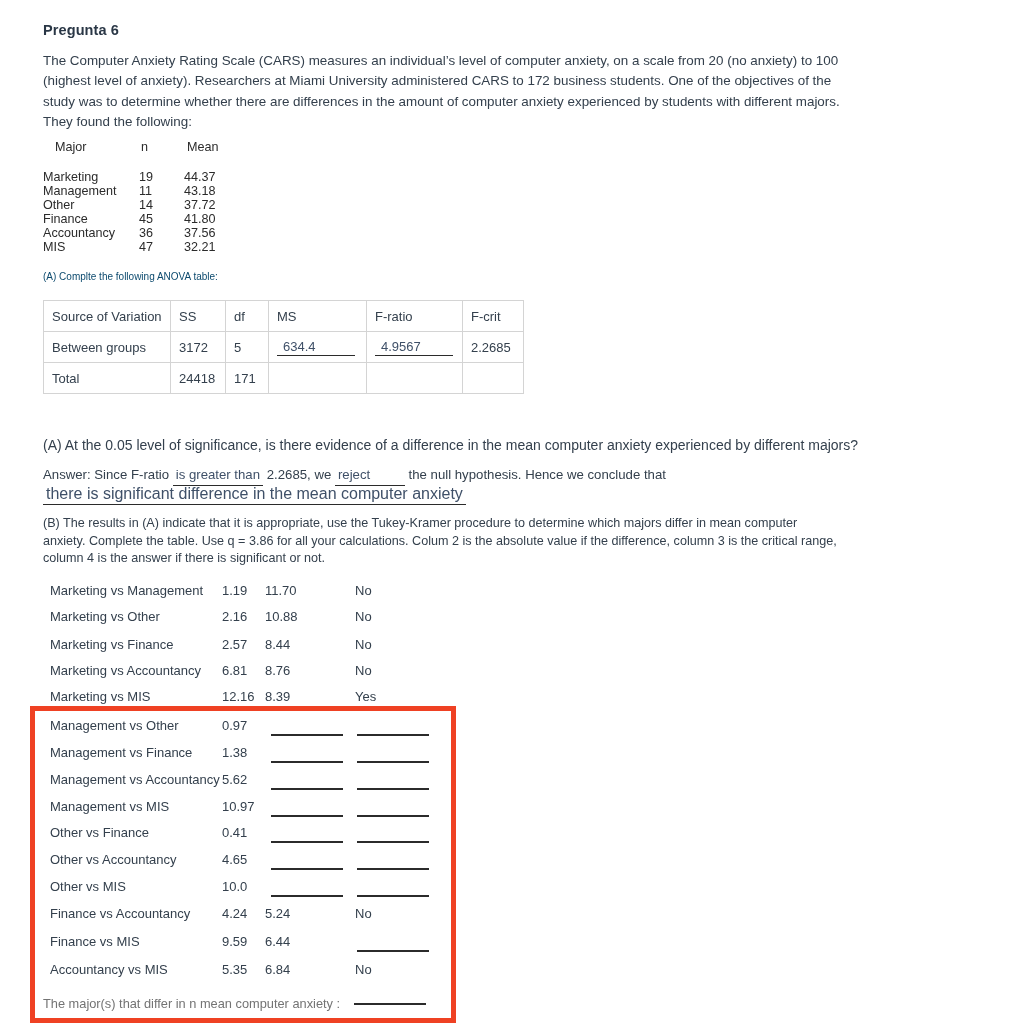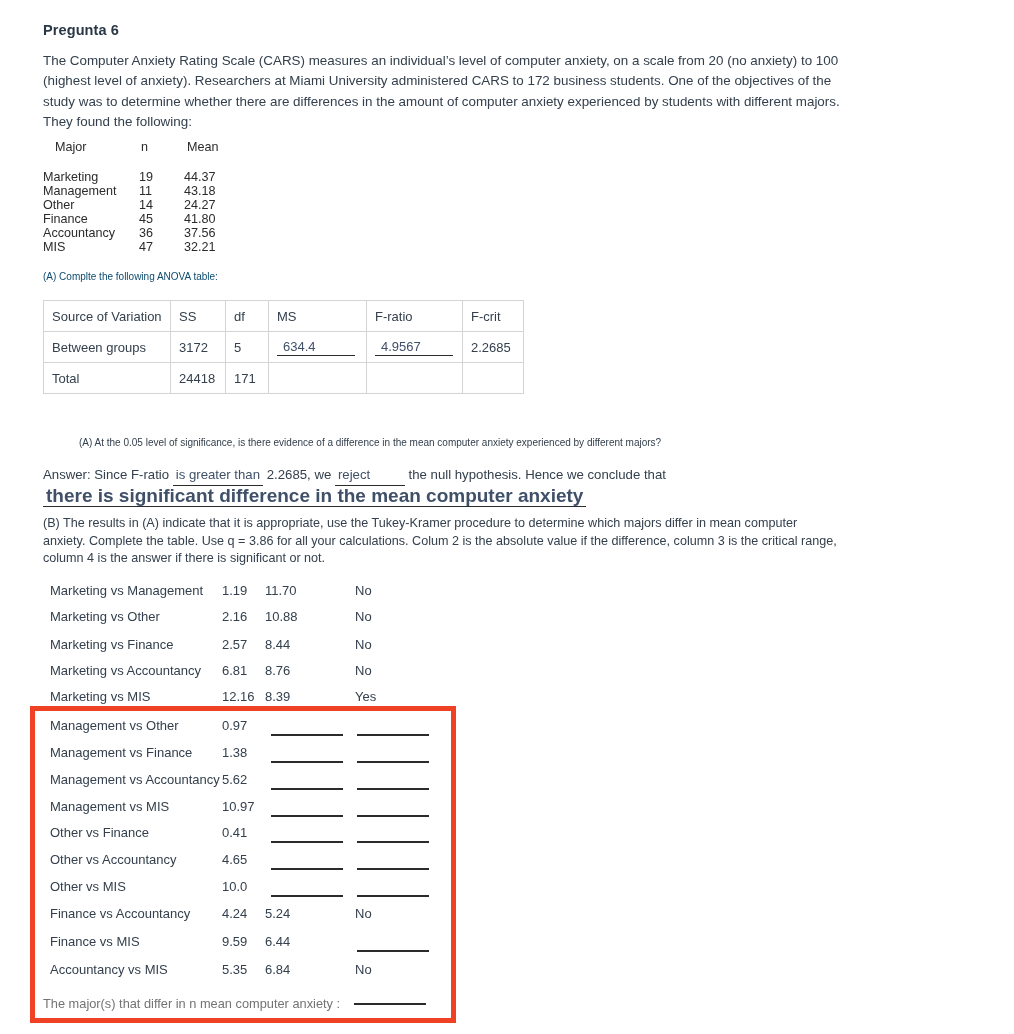--- a/index.html
+++ b/index.html
@@ -94,38 +94,36 @@
     display: inline-block;
     min-width: 70px;
     line-height: 15px;
   }
   .fill.w85 { min-width: 78px; }
 
   
   .qa-line {
     position: absolute;
     left: 43px; top: 437px;
-    font-size: 10px;
-    color: #34404d;
-    white-space: nowrap;
-    margin-left: 36px;
+    font-size: 14px;
+    color: #34404d;
+    white-space: nowrap;
   }
   .answer-line {
     position: absolute;
     left: 43px; top: 467px;
     font-size: 13.2px;
     color: #34404d;
     white-space: nowrap;
   }
   .answer-line2 {
     position: absolute;
     left: 43px; top: 485px;
-    font-size: 19px;
-    white-space: nowrap;
-    font-weight: bold;
+    font-size: 16px;
+    white-space: nowrap;
   }
   .ans-fill {
     color: #3f5068;
     border-bottom: 1.6px solid #2b2b2b;
     padding: 0 3px 2px 3px;
     display: inline-block;
     line-height: 16px;
   }
   .ans-fill.reject { min-width: 64px; }
   .ans-fill.concl  { min-width: 360px; }
@@ -218,21 +216,21 @@
       <span class="c3">44.37</span>
     </div>
     <div class="major-row">
       <span class="c1">Management</span>
       <span class="c2">11</span>
       <span class="c3">43.18</span>
     </div>
     <div class="major-row">
       <span class="c1">Other</span>
       <span class="c2">14</span>
-      <span class="c3">24.27</span>
+      <span class="c3">37.72</span>
     </div>
     <div class="major-row">
       <span class="c1">Finance</span>
       <span class="c2">45</span>
       <span class="c3">41.80</span>
     </div>
     <div class="major-row">
       <span class="c1">Accountancy</span>
       <span class="c2">36</span>
       <span class="c3">37.56</span>

